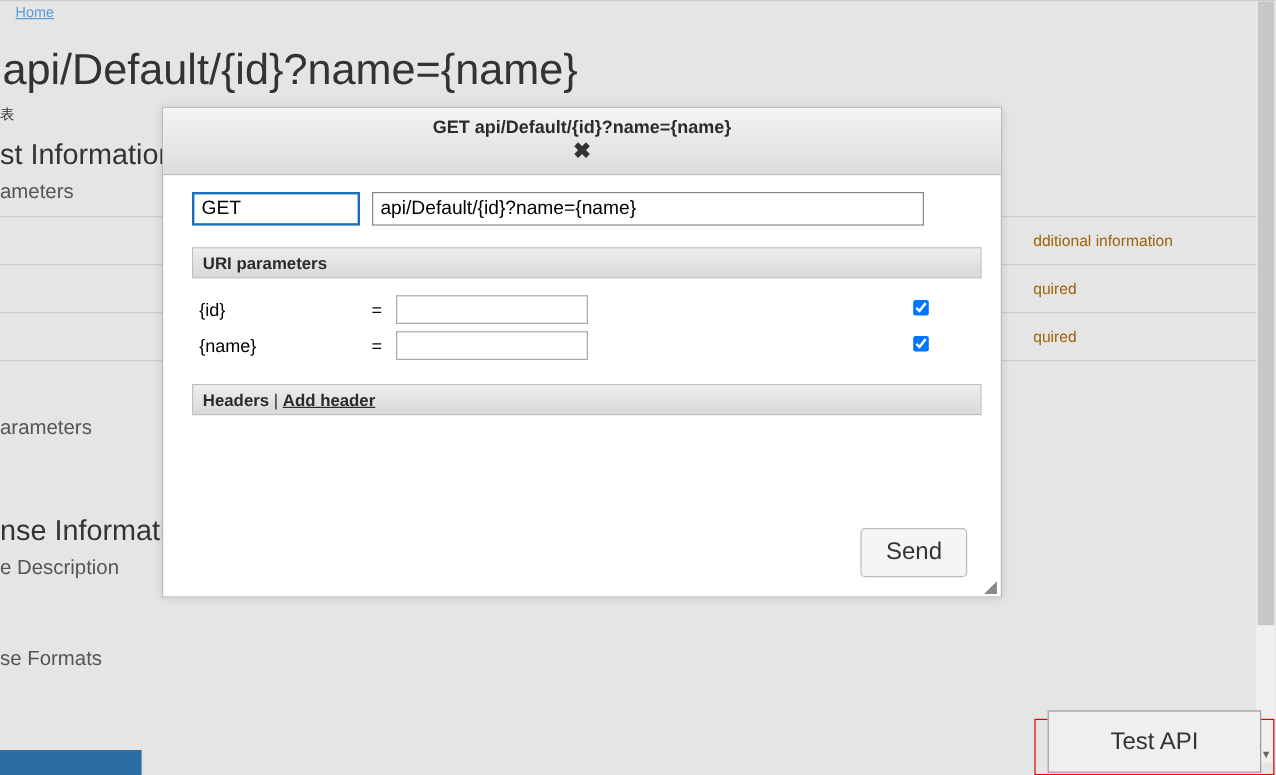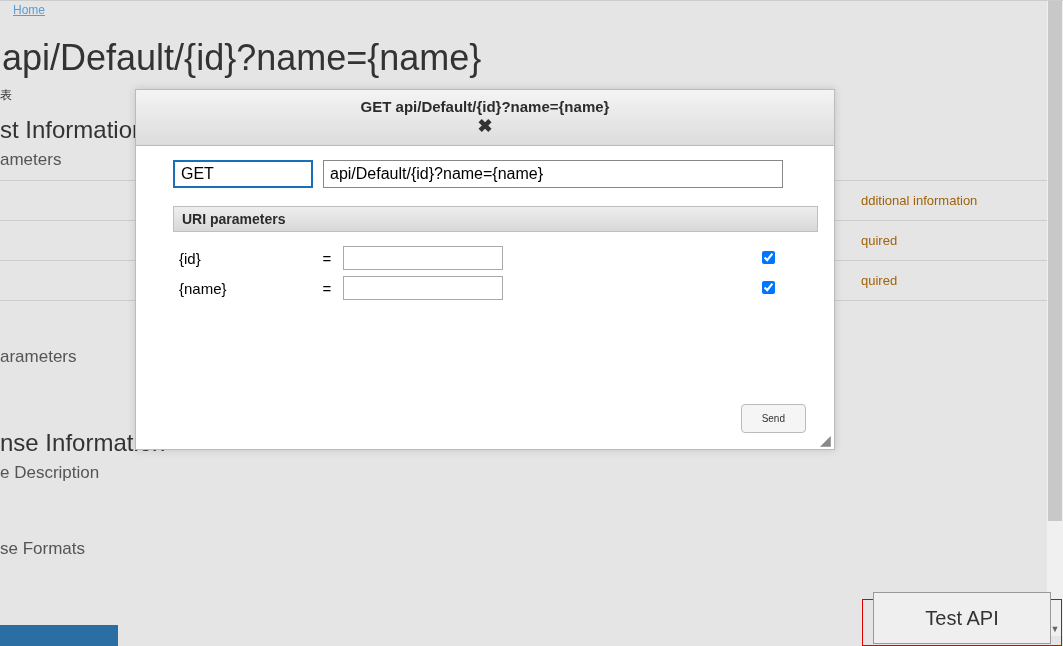--- a/index.html
+++ b/index.html
@@ -158,21 +158,20 @@
     .dialog-close {
       font-size: 18px;
       font-weight: bold;
       color: #333;
       cursor: pointer;
       padding: 0 4px;
     }
     .dialog-body {
       padding: 14px 16px 6px 24px;
       position: relative;
-      margin-left: 13px;
     }
     .row-inputs {
       display: flex;
       gap: 10px;
       margin-bottom: 18px;
     }
     .http-method {
       width: 140px;
       height: 28px;
       border: 2px solid #1a6fb9;
@@ -240,21 +239,21 @@
       margin-right: 6px;
       vertical-align: middle;
     }
     .send-row {
       display: flex;
       justify-content: flex-end;
       padding: 48px 12px 10px 0;
     }
     .send-btn {
       padding: 8px 20px;
-      font-size: 10px;
+      font-size: 20px;
       background: #f5f5f5;
       border: 1px solid #bbb;
       border-radius: 4px;
       cursor: pointer;
       color: #333;
     }
     .resize-handle {
       position: absolute;
       right: 2px;
       bottom: 2px;
@@ -344,20 +343,23 @@
         <td class="param-name">{name}</td>
         <td class="param-eq">=</td>
         <td><input class="param-input" value="" style=""></td>
         <td class="param-gap"></td>
         <td class="param-check"><input type="checkbox" checked="" style=""></td>
         <td></td>
       </tr>
     </tbody>
       </table>
 
+    <div class="section-header">
+      <span>Headers</span><span class="sep"> | </span><a href="#">Add header</a>
+    </div>
 
     <div class="spacer-after-headers"></div>
 
 
     <div class="send-row">
       <button class="send-btn">Send</button>
     </div>
 
     <div class="resize-handle">◢</div>
   </div>

